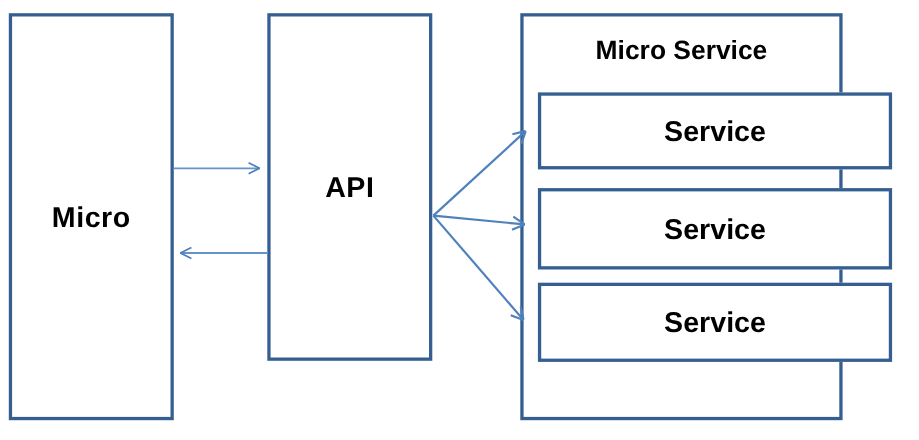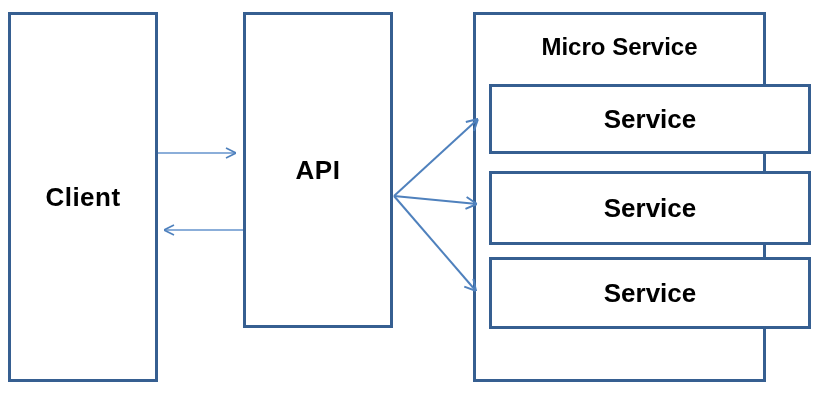--- a/index.html
+++ b/index.html
@@ -72,21 +72,21 @@
     height: 400px;
     pointer-events: none;
   }
 </style>
 </head>
 <body>
 
 <div id="canvas">
 
   <div class="node" id="client-node">
-    <span class="node-label">Client</span>
+    <span class="node-label">Micro</span>
   </div>
 
   <div class="node" id="api-node">
     <span class="node-label">API</span>
   </div>
 
   <div class="node" id="micro-service-container">
     <div class="container-title">Micro Service</div>
 
     <div class="service-node" id="service-node-1">

